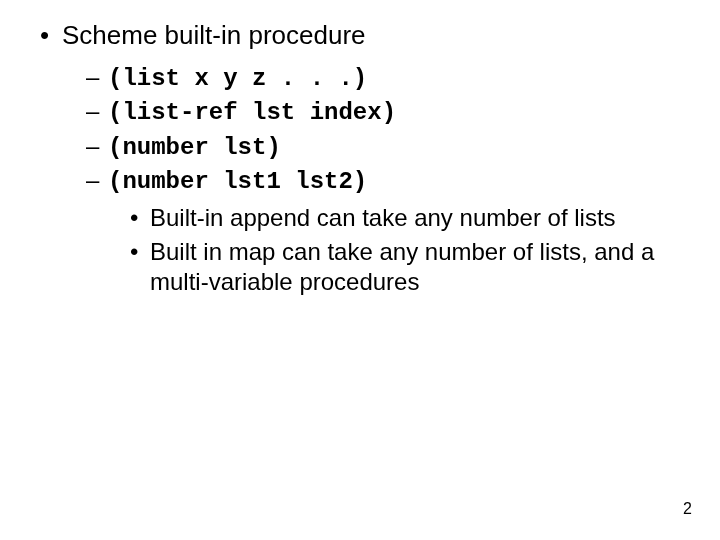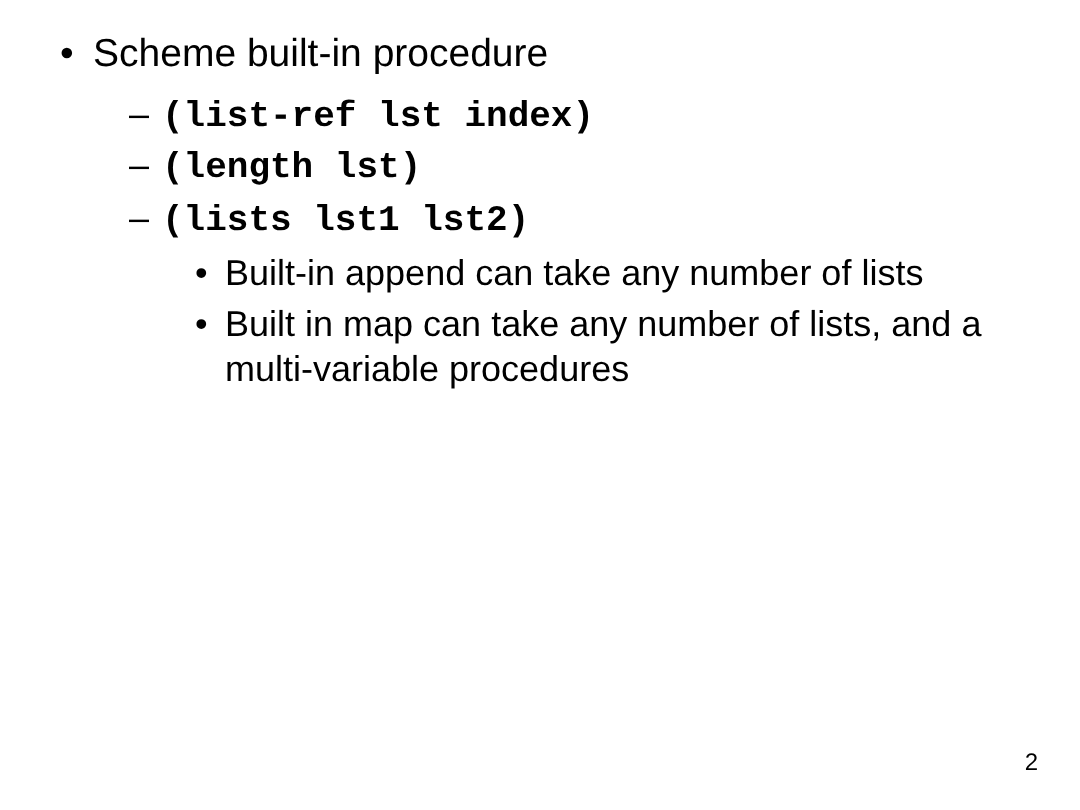--- a/index.html
+++ b/index.html
@@ -78,31 +78,34 @@
 </head>
 <body>
 
 <div class="slide">
 
 
   <div class="bullet-l1">
     <span class="dot">•</span><span>Scheme built-in procedure</span>
   </div>
 
+  <div class="bullet-l2">
+    <span class="dash">–</span><span class="code">(list x y z . . .)</span>
+  </div>
 
   <div class="bullet-l2">
     <span class="dash">–</span><span class="code">(list-ref lst index)</span>
   </div>
 
   <div class="bullet-l2">
-    <span class="dash">–</span><span class="code">(length lst)</span>
+    <span class="dash">–</span><span class="code">(number lst)</span>
   </div>
 
   <div class="bullet-l2">
-    <span class="dash">–</span><span class="code">(lists lst1 lst2)</span>
+    <span class="dash">–</span><span class="code">(number lst1 lst2)</span>
   </div>
 
   <div class="bullet-l3">
     <span class="dot">•</span><span class="txt">Built-in append can take any number of lists</span>
   </div>
 
 
   <div class="bullet-l3">
     <span class="dot">•</span><span class="txt">Built in map can take any number of lists, and a multi-variable procedures</span>
   </div>

